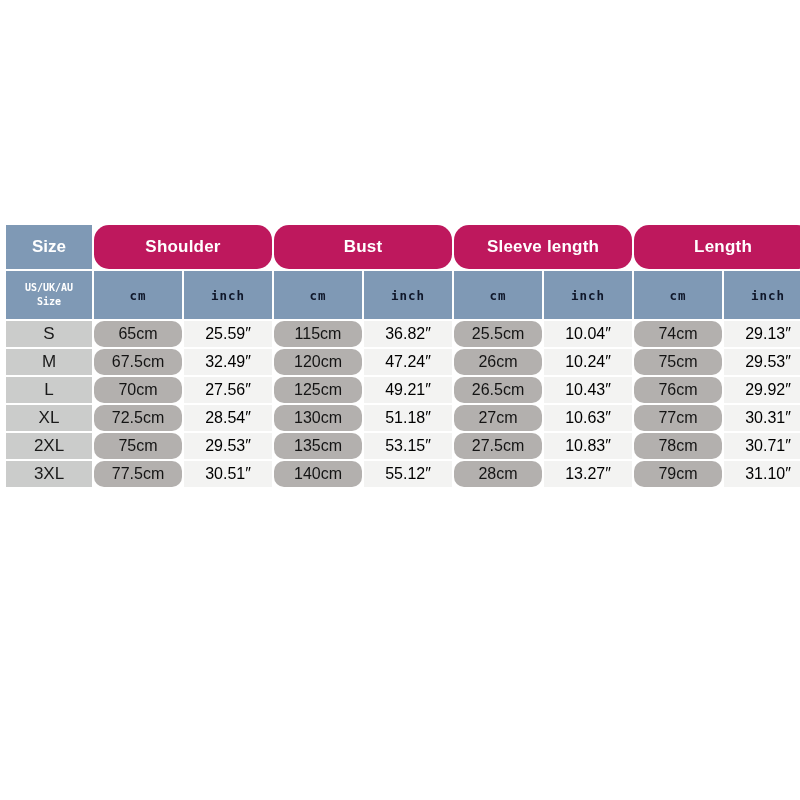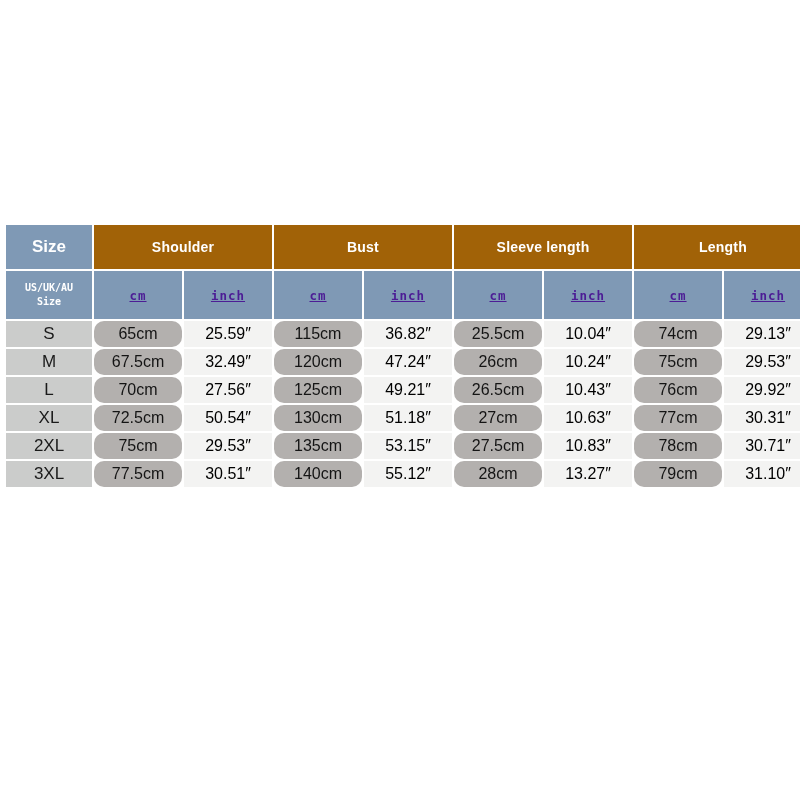--- a/index.html
+++ b/index.html
@@ -30,27 +30,28 @@
   }
 
   table.size-table td {
     padding: 0;
     text-align: center;
     vertical-align: middle;
   }
 
   
   .grp-head {
-    background: #a16207;
+    background: #be185d;
     color: #ffffff;
     font-family: "Liberation Sans", sans-serif;
     font-weight: bold;
-    font-size: 14px;
+    font-size: 17px;
     height: 44px;
     letter-spacing: 0.2px;
+    border-radius: 15px;
   }
 
   
   .size-head-top {
     background: #7f99b5;
     color: #ffffff;
     font-family: "Liberation Sans", sans-serif;
     font-weight: bold;
     font-size: 17px;
     height: 44px;
@@ -61,27 +62,26 @@
     color: #ffffff;
     font-family: "DejaVu Sans Mono", "Liberation Mono", monospace;
     font-weight: bold;
     font-size: 10px;
     height: 48px;
     line-height: 1.45;
   }
 
   .unit-head {
     background: #7f99b5;
-    color: #4c1d95;
+    color: #0f172a;
     font-family: "DejaVu Sans Mono", "Liberation Mono", monospace;
     font-weight: bold;
     font-size: 12.5px;
     height: 48px;
     letter-spacing: 1px;
-    text-decoration: underline;
   }
 
   
   .cell-size {
     background: #cbcccb;
     color: #1a1a1a;
     font-size: 17px;
     height: 26px;
   }
   .cell-cm {
@@ -170,21 +170,21 @@
         <td class="cell-cm">125cm</td>
         <td class="cell-inch">49.21″</td>
         <td class="cell-cm">26.5cm</td>
         <td class="cell-inch">10.43″</td>
         <td class="cell-cm">76cm</td>
         <td class="cell-inch">29.92″</td>
       </tr>
       <tr>
         <td class="cell-size">XL</td>
         <td class="cell-cm">72.5cm</td>
-        <td class="cell-inch">50.54″</td>
+        <td class="cell-inch">28.54″</td>
         <td class="cell-cm">130cm</td>
         <td class="cell-inch">51.18″</td>
         <td class="cell-cm">27cm</td>
         <td class="cell-inch">10.63″</td>
         <td class="cell-cm">77cm</td>
         <td class="cell-inch">30.31″</td>
       </tr>
       <tr>
         <td class="cell-size">2XL</td>
         <td class="cell-cm">75cm</td>

